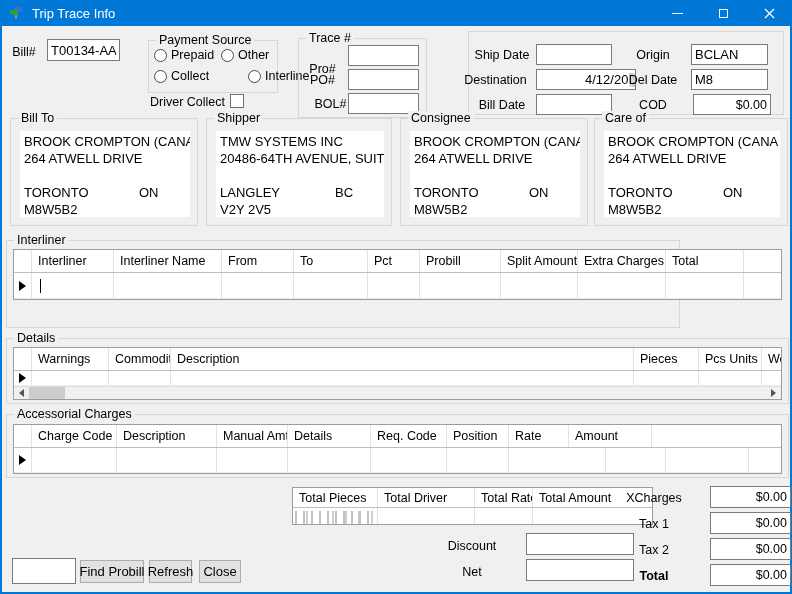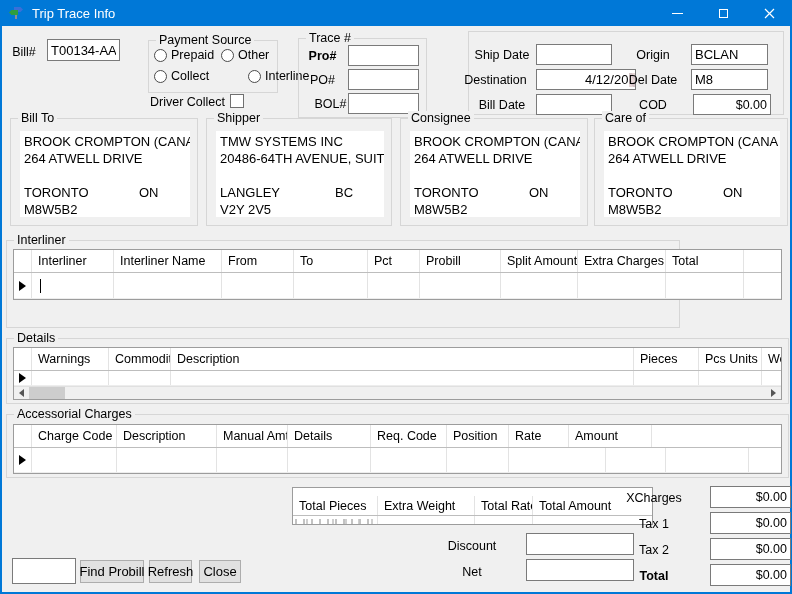--- a/index.html
+++ b/index.html
@@ -52,21 +52,21 @@
   .caret{width:1px;height:14px;background:#000;margin-left:2px;}
   .row-il{height:26px;} .row-dt{height:15px;} .row-ac{height:25px;}
   .hscroll{height:13px;flex-shrink:0;background:#f0f0f0;border-top:1px solid #e0e0e0;
            display:flex;align-items:center;box-sizing:border-box;margin-top:auto;}
   .hsbtn{width:15px;height:13px;display:flex;align-items:center;justify-content:center;flex-shrink:0;}
   .tri-l{width:0;height:0;border-right:5px solid #555;border-top:4px solid transparent;border-bottom:4px solid transparent;}
   .tri-r{width:0;height:0;border-left:5px solid #555;border-top:4px solid transparent;border-bottom:4px solid transparent;}
   .hsthumb{width:36px;height:13px;background:#cdcdcd;flex-shrink:0;}
   .ml-auto{margin-left:auto;}
   
-  .tgrid .ghead{height:20px;margin-top:8px;}
+  .tgrid .ghead{height:20px;}
   .row-tg{height:17px;border-bottom:none;}
   .stripes{width:78px;height:13px;margin:2px 0 0 2px;
            background:repeating-linear-gradient(90deg,#c2c2c2 0 2px,transparent 2px 8px),
                       repeating-linear-gradient(90deg,transparent 0 11px,#cfcfcf 11px 13px);}
   .redact{width:21px;height:14px;flex-shrink:0;margin:0 1px;
           background:repeating-linear-gradient(45deg,#e6d6d6 0 3px,#d4c4c8 3px 6px);}
   .bold{font-weight:bold;}
 </style>
 </head>
 <body>
@@ -116,21 +116,21 @@
       <span class="radio"></span>
       <span>Interline</span>
     </div>
   </div>
 
   <div class="lbl" style="left:148px;top:92px;">Driver Collect</div>
   <span class="checkbox" style="left:228px;top:94px;"></span>
 
   <div class="group" style="left:296px;top:38px;width:129px;height:80px;">
     <span class="glabel">Trace #</span>
-    <div class="lbl r" style="left:2px;top:7px;width:43px;font-weight:bold;">Pro#</div>
+    <div class="lbl r" style="left:2px;top:20px;width:43px;">Pro#</div>
     <input class="tinput" style="left: 49px; top: 6px; width: 71px; height: 21px;" value="">
     <div class="lbl r" style="left:2px;top:31px;width:43px;">PO#</div>
     <input class="tinput" style="left: 49px; top: 30px; width: 71px; height: 21px;" value="">
     <div class="lbl r" style="left:10px;top:55px;width:43px;">BOL#</div>
     <input class="tinput" style="left: 49px; top: 54px; width: 71px; height: 21px;" value="">
   </div>
 
   <div class="group" style="left:466px;top:31px;width:316px;height:84px;">
     <div class="lbl r" style="left:3px;top:13px;width:60px;">Ship Date</div>
     <input class="tinput" style="left: 67px; top: 12px; width: 76px; height: 21px;" value="">
@@ -306,21 +306,21 @@
         <div class="gc" style="width:60px"></div>
         <div class="gc" style="width:83px"></div>
         <div class="gc gfill"></div>
       </div>
     </div>
   </div>
 
   <div class="grid tgrid" style="left:290px;top:487px;width:361px;height:38px;">
     <div class="ghead">
       <div class="gc" style="width:85px">Total Pieces</div>
-      <div class="gc" style="width:97px">Extra Weight</div>
+      <div class="gc" style="width:97px">Total Driver</div>
       <div class="gc" style="width:58px">Total Rate</div>
       <div class="gc gfill">Total Amount</div>
     </div>
     <div class="grow row-tg">
       <div class="gc" style="width:85px;padding-left:0;">
           <span class="stripes"></span>
         </div>
       <div class="gc" style="width:97px"></div>
       <div class="gc" style="width:58px"></div>
       <div class="gc gfill"></div>

